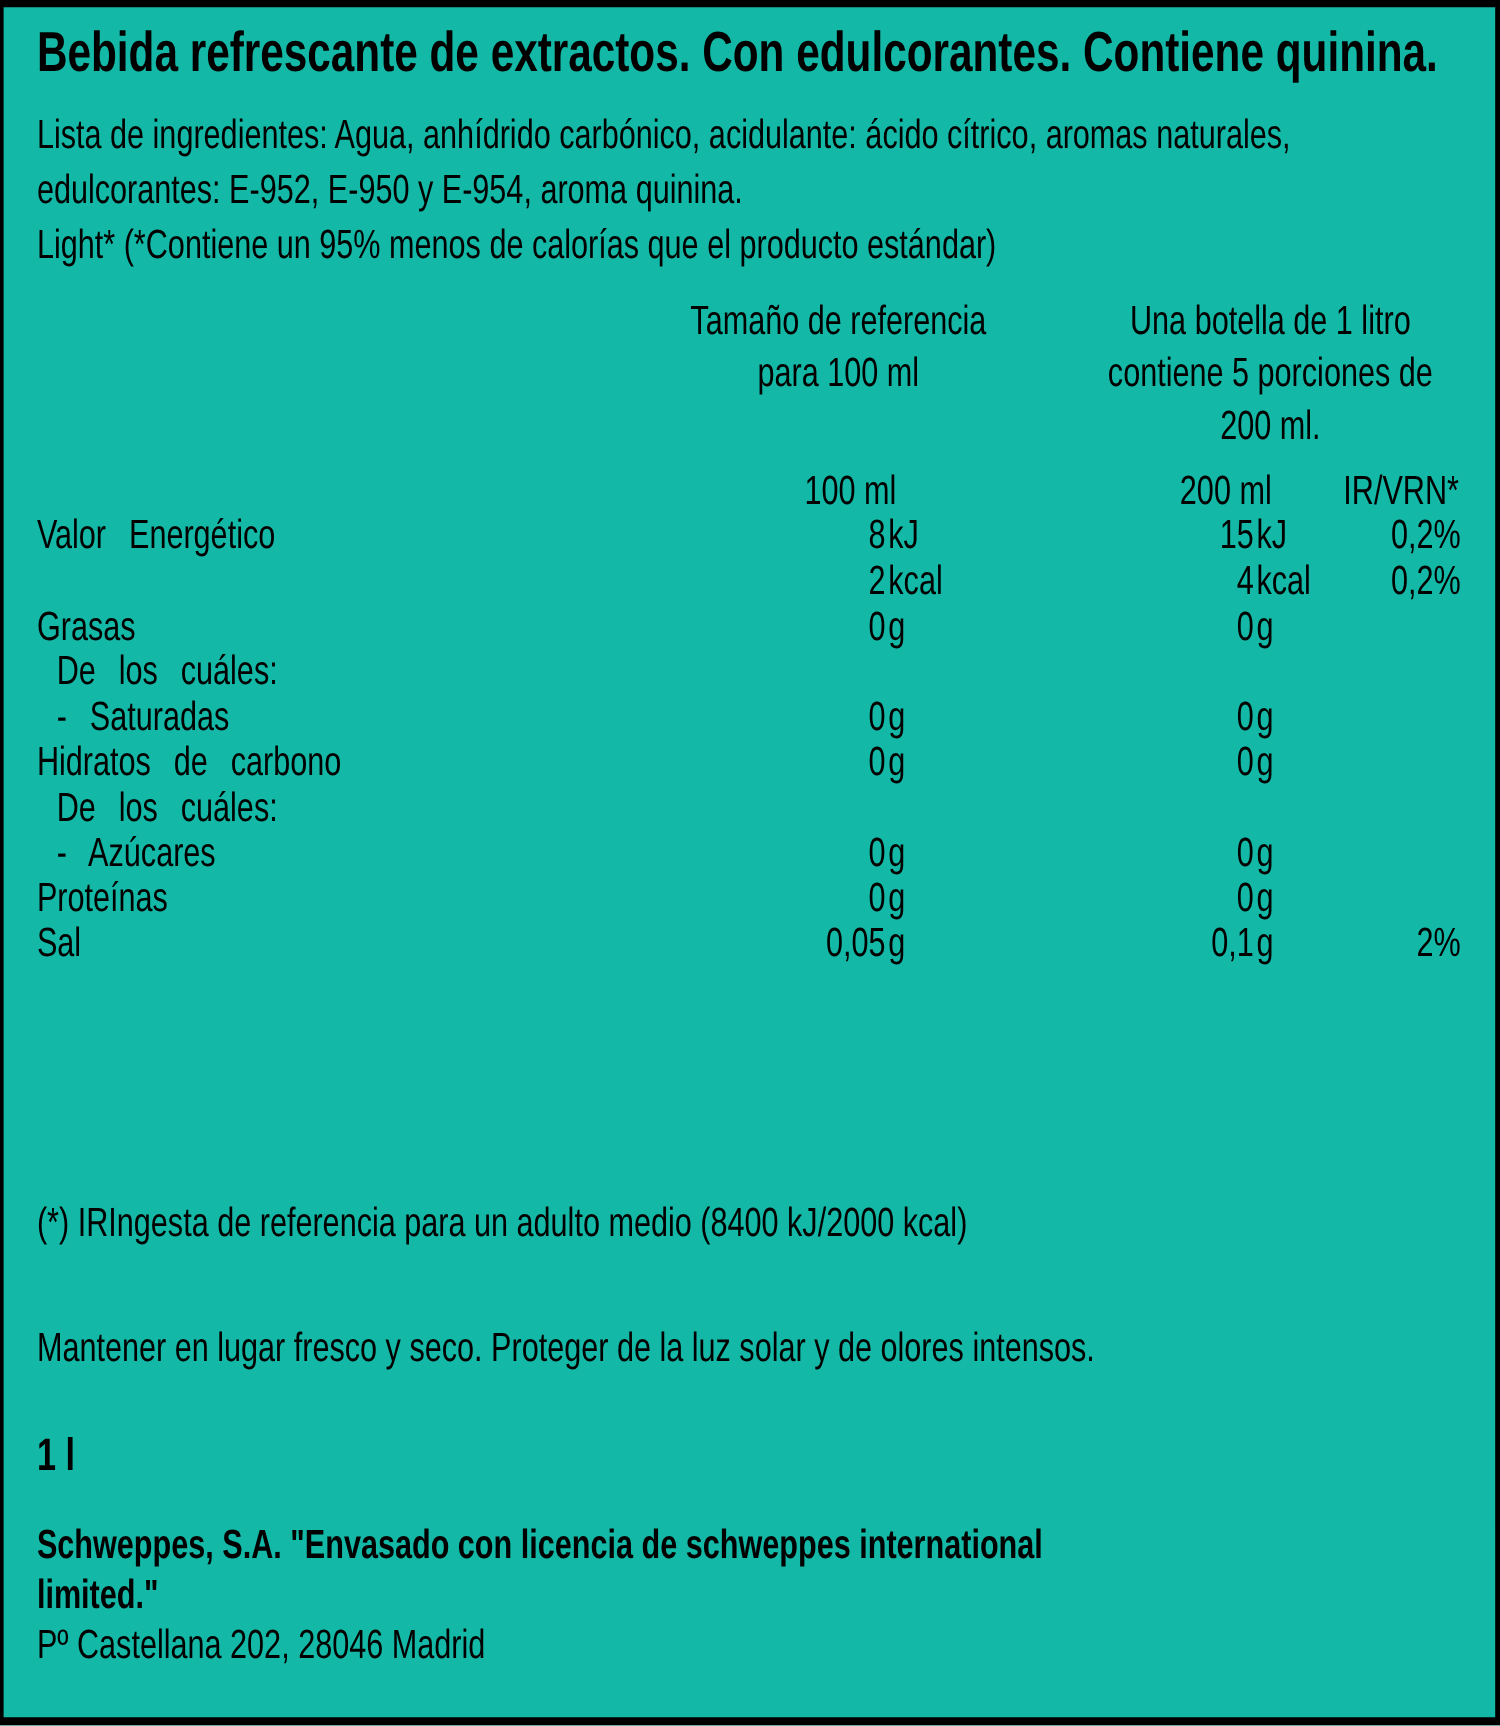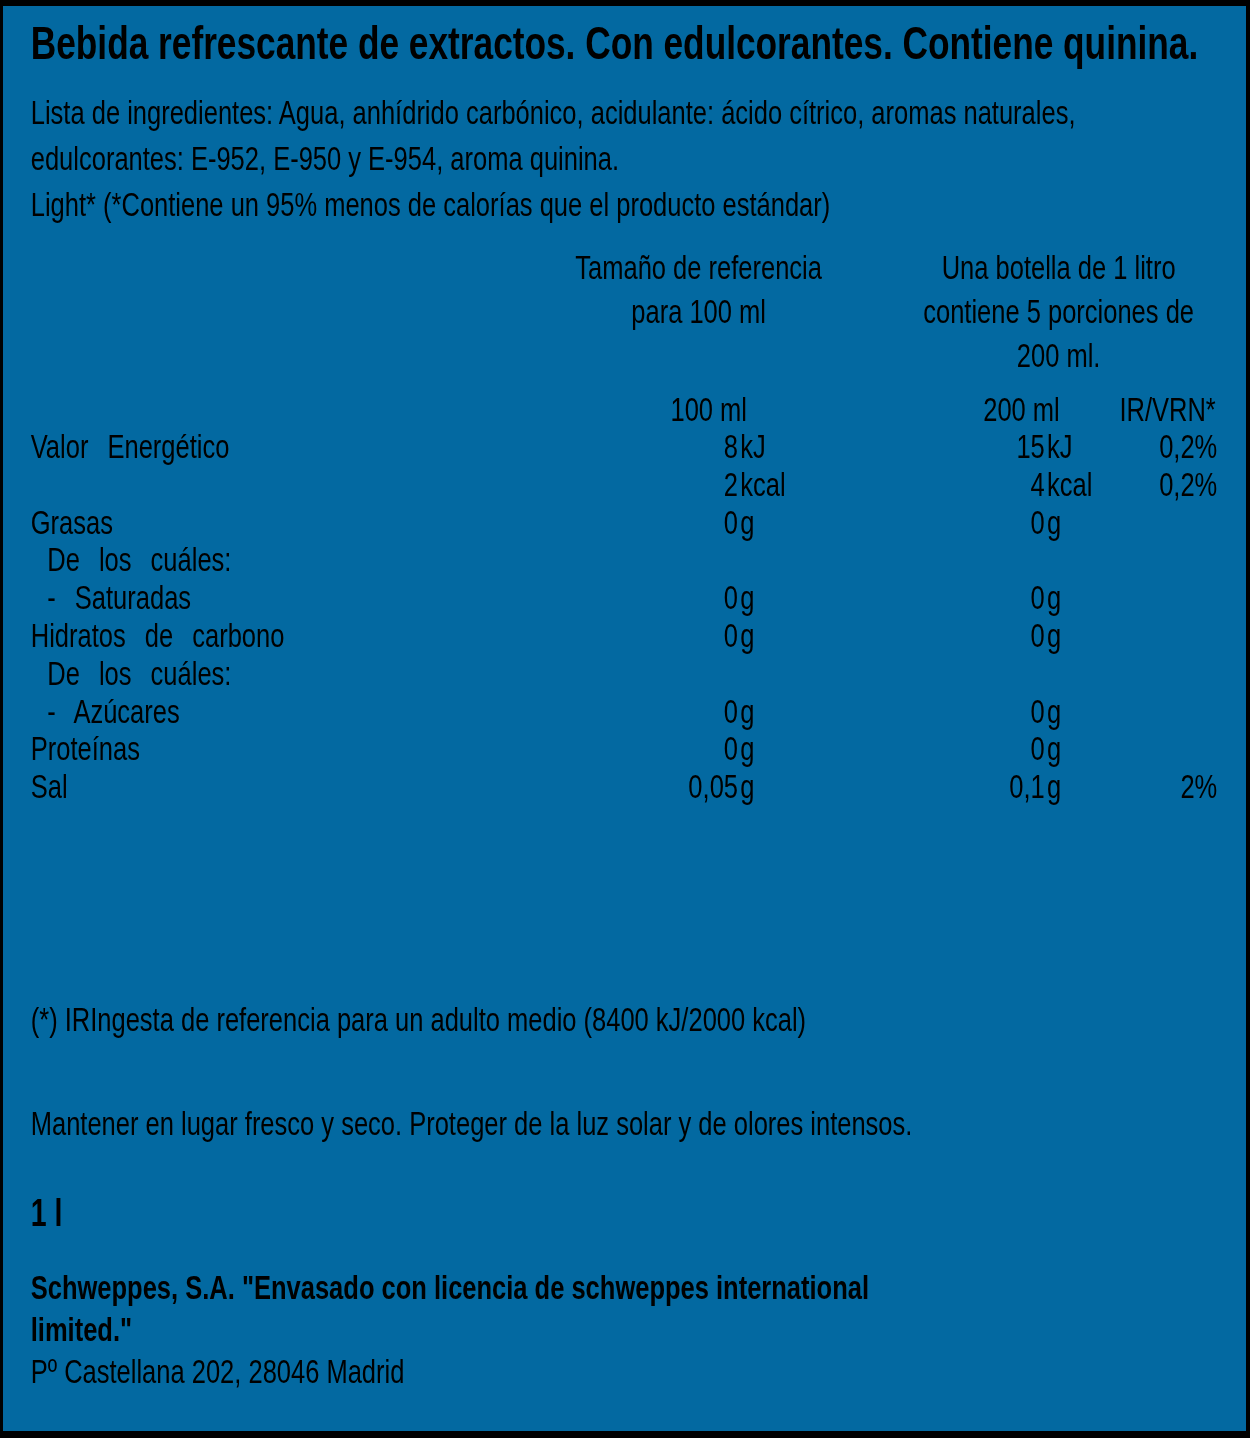--- a/index.html
+++ b/index.html
@@ -4,21 +4,21 @@
 <style>
   html, body { margin: 0; padding: 0; background: #ffffff; }
   body {
     width: 1250px; height: 1438px;
     font-family: "Liberation Sans", "DejaVu Sans", sans-serif;
     color: #000;
   }
   .page {
     box-sizing: border-box;
     width: 1250px; height: 1438px;
-    background: #0369a1;
+    background: #14b8a6;
     border-style: solid; border-color: #000;
     border-width: 6px 4px 7px 3px;
     overflow: hidden;
   }
   
   .condense {
     width: 1667px;
     transform: scaleX(0.75);
     transform-origin: 0 0;
     box-sizing: border-box;

